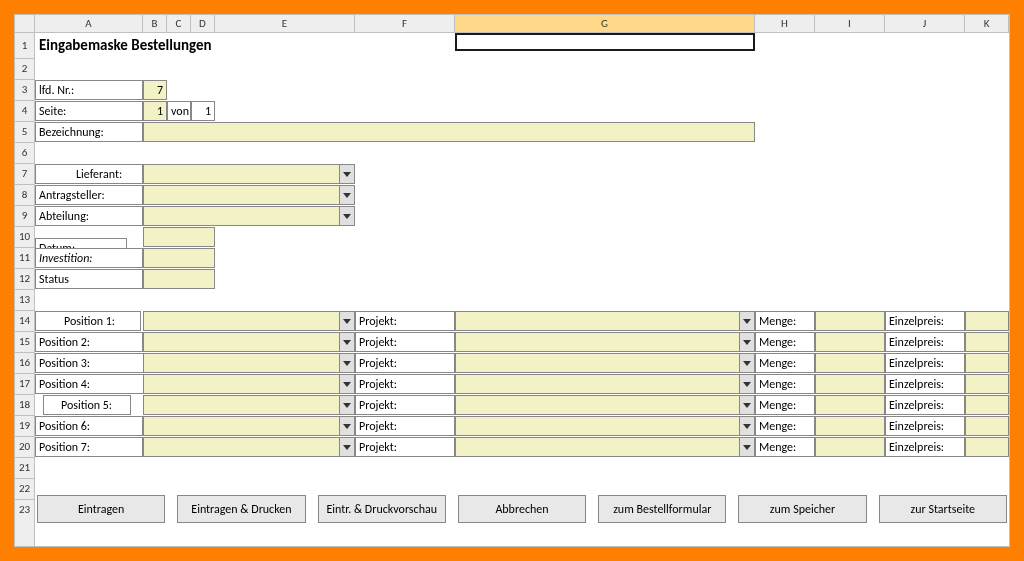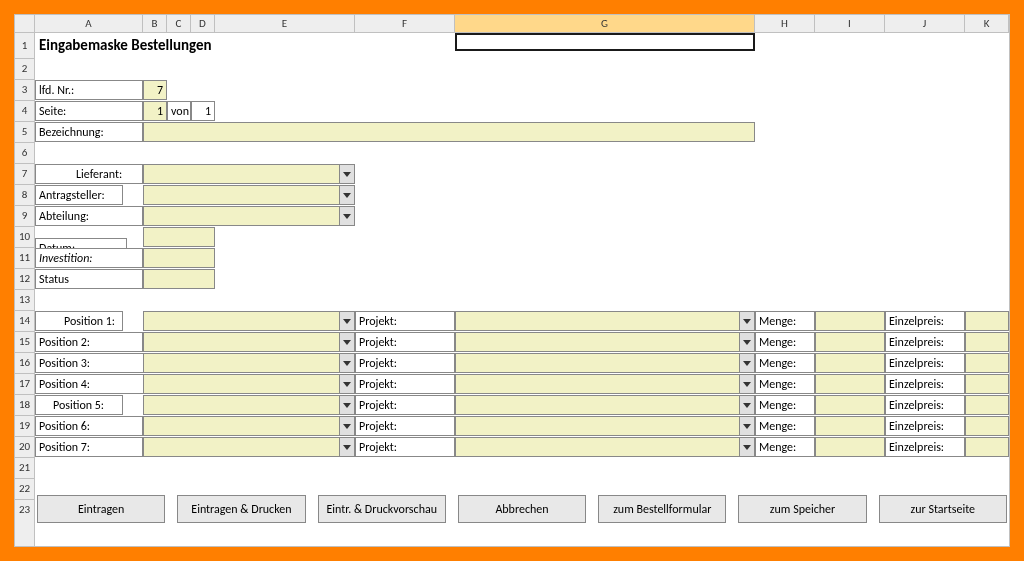--- a/index.html
+++ b/index.html
@@ -195,42 +195,42 @@
       <div class="cell-border" style="left:156px;top:68px;width:24px;text-align:right;">1</div>
 
       <div class="cell-border" style="left:0;top:89px;width:108px;">Bezeichnung:</div>
       <div class="cell-border cell-yellow" style="left:108px;top:89px;width:612px;"></div>
 
       <div class="cell-border" style="left:0;top:131px;width:108px;padding-left:40px;">Lieferant:</div>
       <div class="cell-border cell-yellow" style="left:108px;top:131px;width:212px;">
           <div class="dd"></div>
         </div>
 
-      <div class="cell-border" style="left:0;top:152px;width:88px;">Antragsteller:</div>
+      <div class="cell-border" style="left:0;top:152px;width:108px;">Antragsteller:</div>
       <div class="cell-border cell-yellow" style="left:108px;top:152px;width:212px;">
           <div class="dd"></div>
         </div>
 
       <div class="cell-border" style="left:0;top:173px;width:108px;">Abteilung:</div>
       <div class="cell-border cell-yellow" style="left:108px;top:173px;width:212px;">
           <div class="dd"></div>
         </div>
 
       <div class="cell-border" style="left:0;top:205px;width:92px;">Datum:</div>
       <div class="cell-border cell-yellow" style="left:108px;top:194px;width:72px;"></div>
 
       <div class="cell-border" style="left:0;top:215px;width:108px;font-style:italic;">Investition:</div>
       <div class="cell-border cell-yellow" style="left:108px;top:215px;width:72px;"></div>
 
       <div class="cell-border" style="left:0;top:236px;width:108px;">Status</div>
       <div class="cell-border cell-yellow" style="left:108px;top:236px;width:72px;"></div>
 
       <div id="positions-container">
           <div class="pos-row" style="top: 278px;">
-            <div class="cell-border" style="left:0;width:88px;padding-left:28px;">Position 1:</div>
+            <div class="cell-border" style="left:0;width:106px;padding-left:28px;">Position 1:</div>
             <div class="cell-border cell-yellow" style="left:108px;width:212px;">
               <div class="dd"></div>
             </div>
             <div class="cell-border" style="left:320px;width:100px;">Projekt:</div>
             <div class="cell-border cell-yellow" style="left:420px;width:300px;">
               <div class="dd"></div>
             </div>
             <div class="cell-border" style="left:720px;width:60px;">Menge:</div>
             <div class="cell-border cell-yellow" style="left:780px;width:70px;"></div>
             <div class="cell-border" style="left:850px;width:80px;">Einzelpreis:</div>
@@ -272,21 +272,21 @@
             <div class="cell-border" style="left:320px;width:100px;">Projekt:</div>
             <div class="cell-border cell-yellow" style="left:420px;width:300px;">
               <div class="dd"></div>
             </div>
             <div class="cell-border" style="left:720px;width:60px;">Menge:</div>
             <div class="cell-border cell-yellow" style="left:780px;width:70px;"></div>
             <div class="cell-border" style="left:850px;width:80px;">Einzelpreis:</div>
             <div class="cell-border cell-yellow" style="left:930px;width:44px;"></div>
           </div>
           <div class="pos-row" style="top: 362px;">
-            <div class="cell-border" style="left:0;width:88px;padding-left:17px;">Position 5:</div>
+            <div class="cell-border" style="left:8px;width:88px;padding-left:17px;">Position 5:</div>
             <div class="cell-border cell-yellow" style="left:108px;width:212px;">
               <div class="dd"></div>
             </div>
             <div class="cell-border" style="left:320px;width:100px;">Projekt:</div>
             <div class="cell-border cell-yellow" style="left:420px;width:300px;">
               <div class="dd"></div>
             </div>
             <div class="cell-border" style="left:720px;width:60px;">Menge:</div>
             <div class="cell-border cell-yellow" style="left:780px;width:70px;"></div>
             <div class="cell-border" style="left:850px;width:80px;">Einzelpreis:</div>

